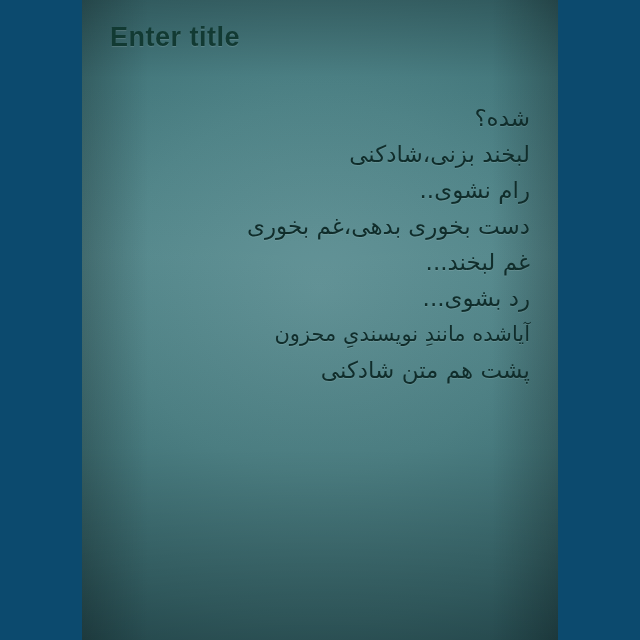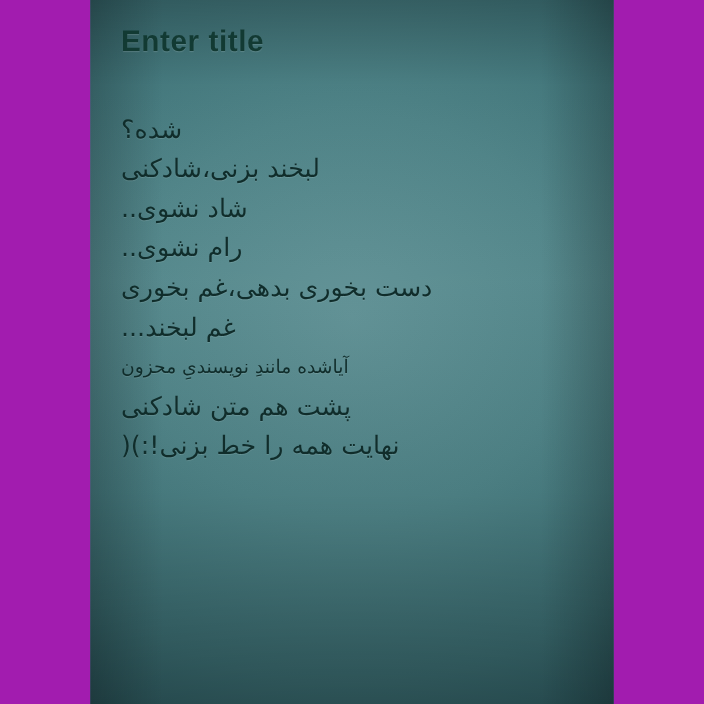--- a/index.html
+++ b/index.html
@@ -10,21 +10,21 @@
   body {
     width: 640px;
     height: 640px;
     overflow: hidden;
     font-family: "Liberation Sans", sans-serif;
   }
   .screen {
     position: relative;
     width: 640px;
     height: 640px;
-    background: #a21caf;
+    background: #0c4a6e;
   }
   
   .photo {
     position: absolute;
     top: 0;
     left: 82px;
     width: 476px;
     height: 640px;
     background:
       radial-gradient(ellipse 130% 90% at 50% 45%,
@@ -69,52 +69,51 @@
     font-weight: bold;
     color: #123a33;
     letter-spacing: 0.5px;
     text-shadow: 0 1px 1px rgba(255,255,255,0.15);
     z-index: 4;
   }
 
   .poem {
     position: absolute;
     top: 100px;
-    right: 40px;
+    right: 28px;
     left: 28px;
     z-index: 4;
     direction: rtl;
-    text-align: left;
+    text-align: right;
     color: #102d2b;
     font-size: 23px;
     line-height: 36px;
     font-family: "DejaVu Sans", sans-serif;
     text-shadow: 0 1px 0 rgba(255,255,255,0.10);
   }
   .poem .line {
     white-space: nowrap;
   }
   .poem .line.small {
-    font-size: 17px;
+    font-size: 21px;
   }
 </style>
 </head>
 <body>
 
 <div class="screen">
   <div class="photo">
 
     <div class="title">Enter title</div>
 
     <div class="poem">
       <div class="line">شده؟</div>
       <div class="line">لبخند بزنی،شادکنی</div>
-      <div class="line">شاد نشوی..</div>
       <div class="line">رام نشوی..</div>
       <div class="line">دست بخوری بدهی،غم بخوری</div>
       <div class="line">غم لبخند...</div>
+      <div class="line">رد بشوی...</div>
       <div class="line small">آیاشده مانندِ نویسندیِ محزون</div>
       <div class="line">پشت هم متن شادکنی</div>
-      <div class="line">نهایت همه را خط بزنی!:)(</div>
     </div>
 
   </div>
 </div>
 
 </body></html>

